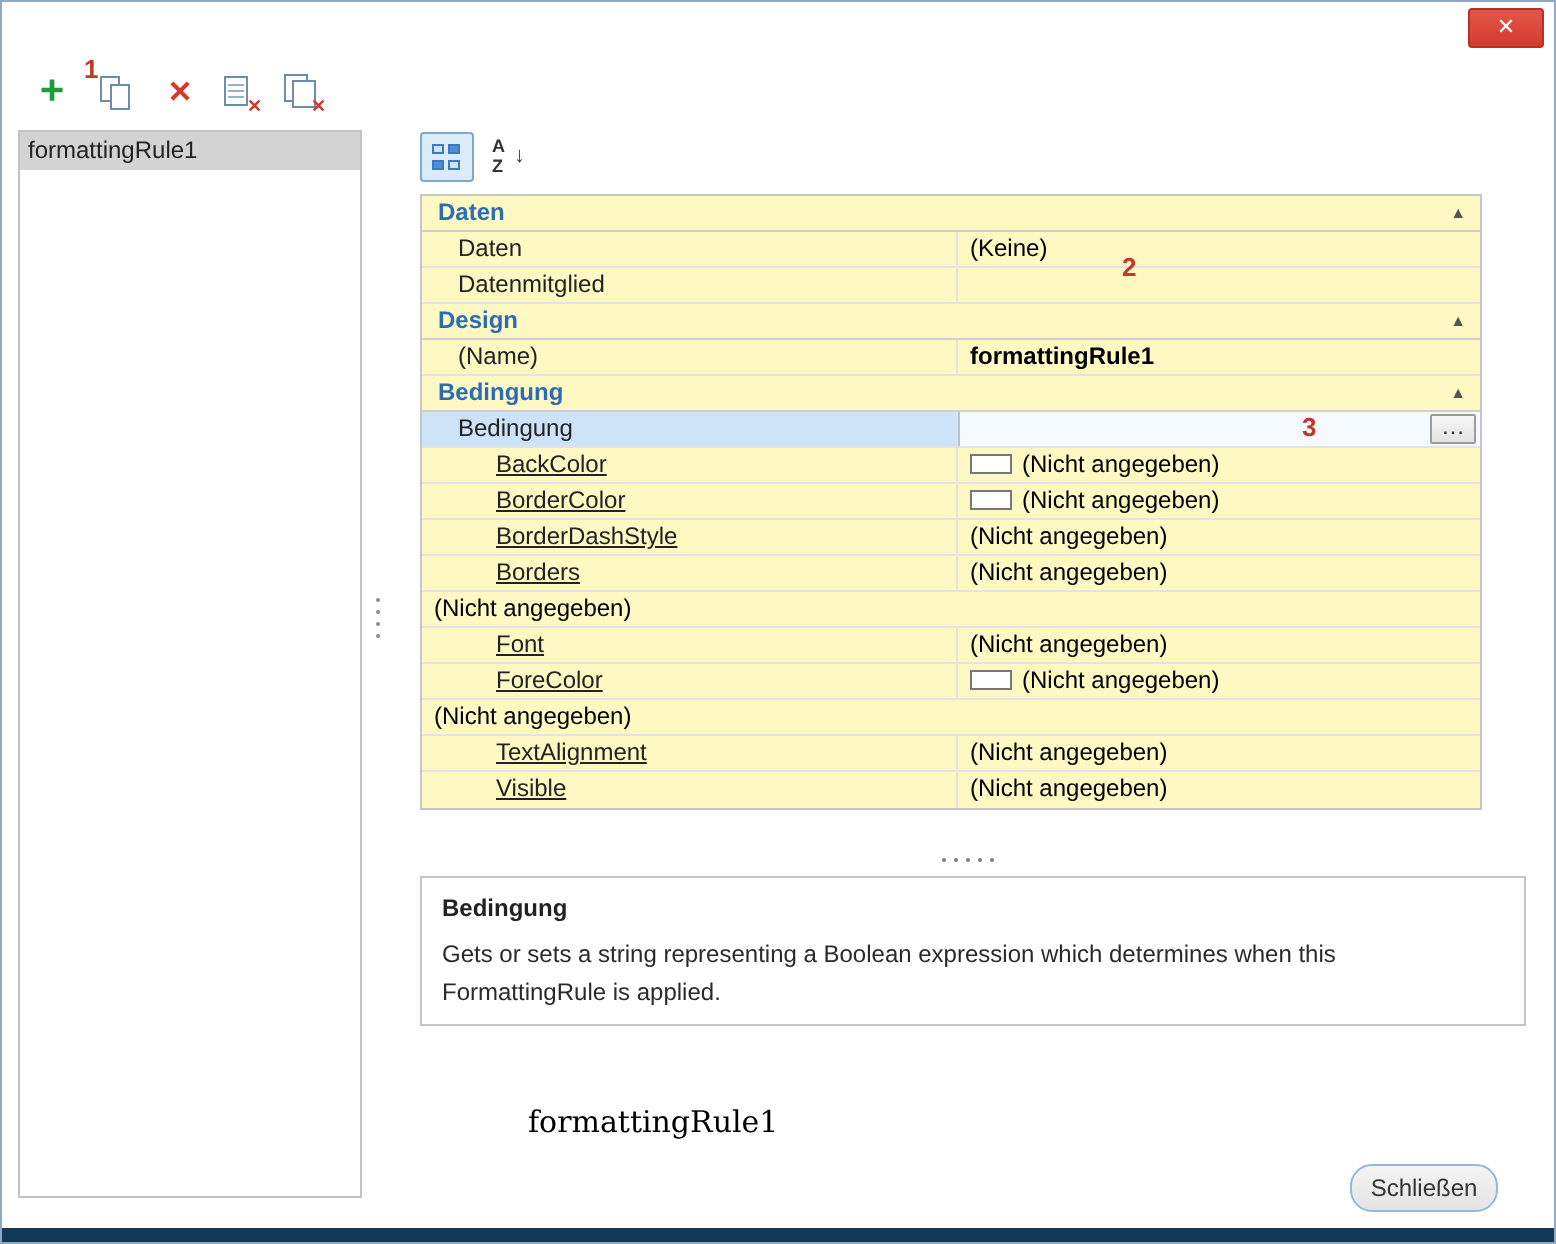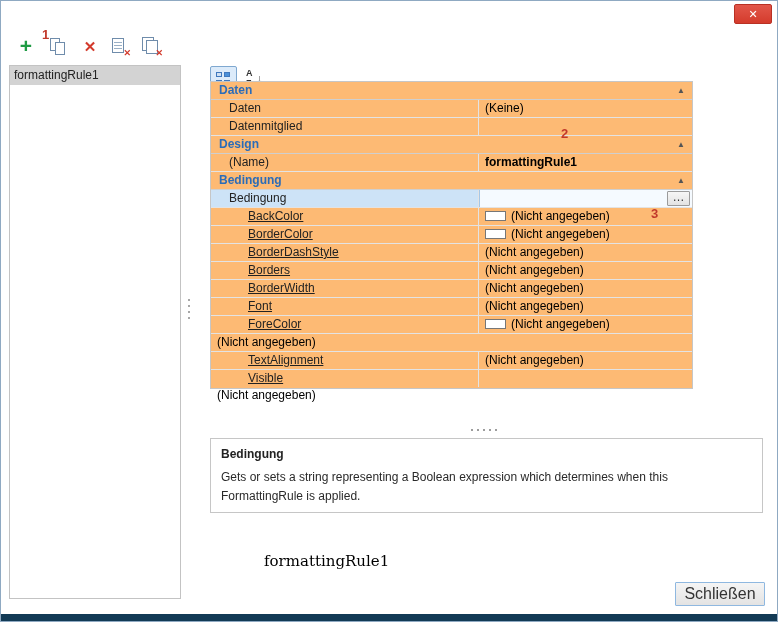--- a/index.html
+++ b/index.html
@@ -49,23 +49,23 @@
   .grid-toolbar{position:absolute;left:209px;top:65px;height:26px;}
   .gtbtn{position:absolute;top:0;width:27px;height:25px;}
   .gtbtn.active{background:#dcebfa;border:1px solid #7fa8d0;border-radius:2px;}
   .cat-ic{position:absolute;left:5px;top:5px;width:15px;height:14px;}
   .sq{position:absolute;width:6px;height:5px;background:#cfe0f2;border:1px solid #3f78bd;}
   .sq.a{left:0;top:0;} .sq.b{left:8px;top:0;background:#4a90d9;} .sq.c{left:0;top:8px;background:#4a90d9;} .sq.d{left:8px;top:8px;}
   .az-a{position:absolute;left:5px;top:2px;font-size:9px;font-weight:bold;color:#333;}
   .az-z{position:absolute;left:5px;top:12px;font-size:9px;font-weight:bold;color:#333;}
   .az-arrow{position:absolute;left:16px;top:6px;font-size:11px;color:#444;}
   
-  .grid{position:absolute;left:209px;top:80px;width:483px;border:1px solid #c6c6c6;background:#fdba74;}
+  .grid{position:absolute;left:209px;top:96px;width:531px;border:1px solid #c6c6c6;background:#fef9c3;}
   .row{height:18px;line-height:17px;font-size:12px;border-bottom:1px solid #e3e3e3;display:flex;}
-  .row:last-child{border-bottom:none;flex-direction:column;}
+  .row:last-child{border-bottom:none;}
   .row.cat{display:block;position:relative;border-bottom:1px solid #cfcfcf;}
   .cat-label{position:absolute;left:8px;top:0;color:#2b6cb8;font-weight:bold;}
   .collapse{position:absolute;right:7px;top:0;font-size:8px;color:#555;}
   .cell{height:100%;}
   .cell.name{width:268px;border-right:1px solid #e3e3e3;padding-left:18px;color:#222;position:relative;}
   .cell.name.ind2{padding-left:37px;text-decoration:underline;}
   .cell.value{flex:1;padding-left:6px;color:#000;position:relative;}
   .cell.value.bold{font-weight:bold;}
   .tri{font-size:8px;color:#333;margin-right:4px;}
   .row.group .cell.name{padding-left:6px;}
@@ -79,23 +79,23 @@
   .swatch{display:inline-block;width:21px;height:10px;background:#fff;border:1px solid #777;
           vertical-align:-1px;margin-right:5px;}
   
   .descbox{position:absolute;left:209px;top:437px;width:553px;height:75px;border:1px solid #c6c6c6;background:#fff;}
   .desc-title{position:absolute;left:10px;top:8px;font-size:12px;font-weight:bold;color:#222;}
   .desc-text{position:absolute;left:10px;top:29px;right:12px;font-size:12px;color:#2a2a2a;line-height:1.55;}
   
   .preview{position:absolute;left:263px;top:551px;font-family:"DejaVu Serif", serif;font-size:15px;color:#000;}
   
   .close-footer-btn{
-    position:absolute;left:674px;top:581px;width:90px;height:24px;
-    background:linear-gradient(#f5f5f5,#e3e3e3);border:1px solid #8fb8e0;border-radius:1px;
-    font-size:16px;color:#333;text-align:center;line-height:22px;
+    position:absolute;left:674px;top:581px;width:74px;height:24px;
+    background:linear-gradient(#f5f5f5,#e3e3e3);border:1px solid #8fb8e0;border-radius:11px;
+    font-size:12px;color:#333;text-align:center;line-height:22px;
   }
   .bottom-strip{position:absolute;left:0;bottom:0;width:100%;height:7px;background:#123a55;}
 </style>
 </head>
 <body>
 
 <div class="window">
 
   <div class="titlebar">
     <div class="close-btn">
@@ -222,21 +222,20 @@
       <div class="cell name ind2"><span>BorderDashStyle</span></div>
       <div class="cell value"><span>(Nicht angegeben)</span></div>
     </div>
 
     <div class="row">
       <div class="cell name ind2"><span>Borders</span></div>
       <div class="cell value"><span>(Nicht angegeben)</span></div>
     </div>
 
     <div class="row">
-      <div class="cell name ind2"><span>BorderWidth</span></div>
       <div class="cell value"><span>(Nicht angegeben)</span></div>
     </div>
 
     <div class="row">
       <div class="cell name ind2"><span>Font</span></div>
       <div class="cell value"><span>(Nicht angegeben)</span></div>
     </div>
 
     <div class="row">
       <div class="cell name ind2"><span>ForeColor</span></div>

